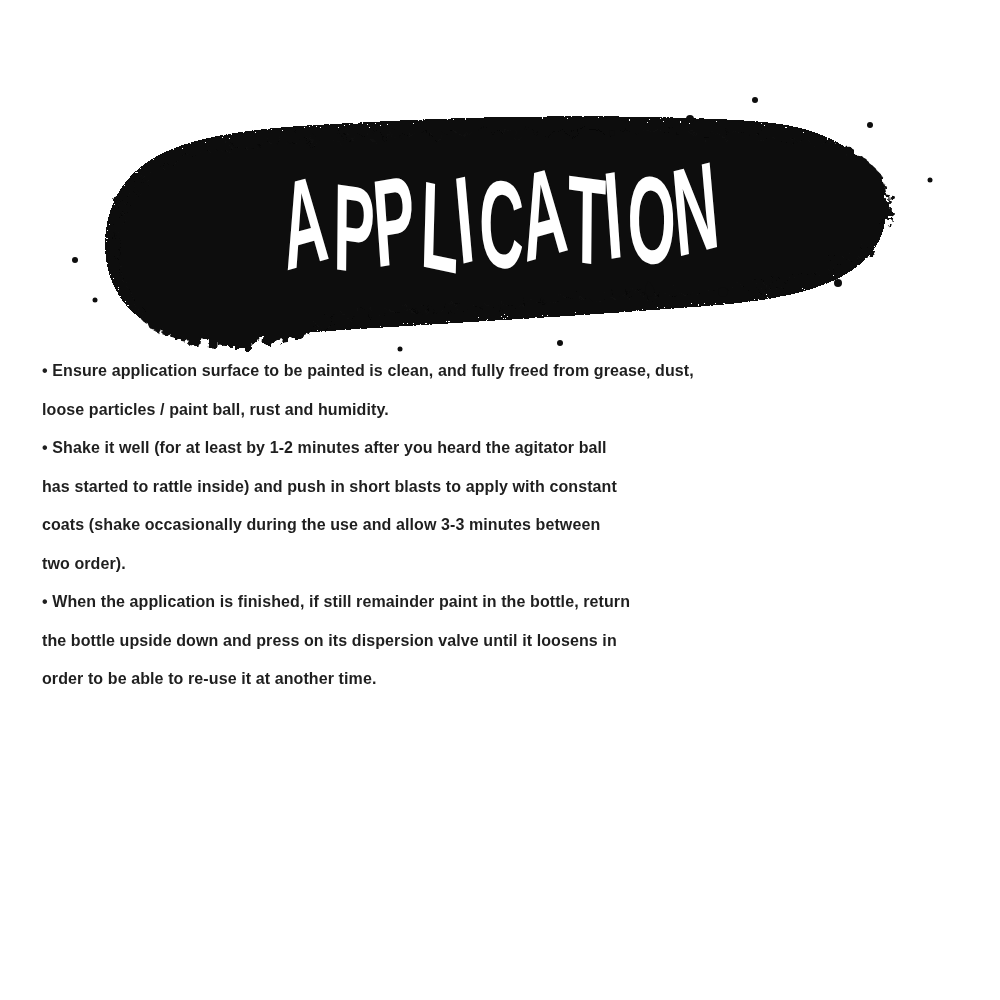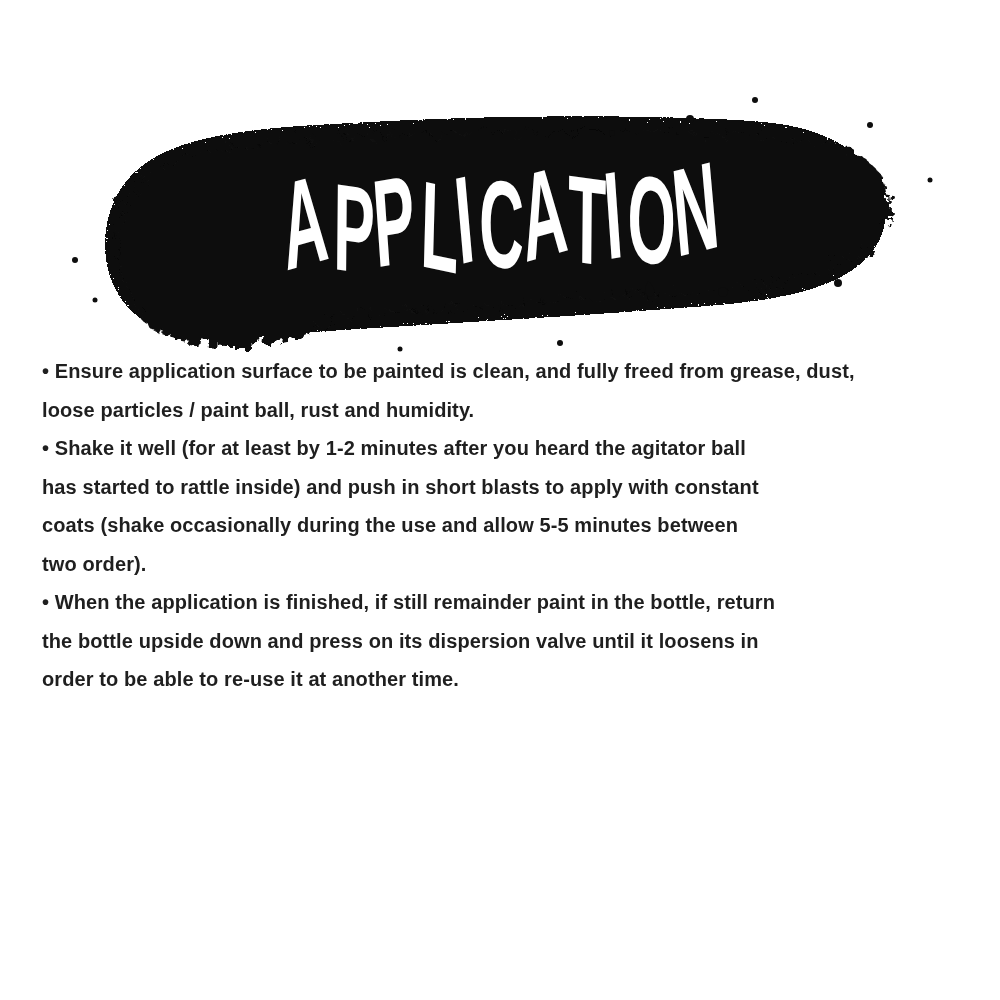--- a/index.html
+++ b/index.html
@@ -41,21 +41,21 @@
   .instructions {
     position: absolute;
     top: 352px;
     left: 42px;
     width: 940px;
     color: #1f1f1f;
   }
   .instruction-line {
     font-family: "Liberation Sans", sans-serif;
     font-weight: bold;
-    font-size: 20px;
+    font-size: 16px;
     line-height: 38.5px;
     letter-spacing: 0.1px;
     white-space: nowrap;
     color: #1f1f1f;
   }
 </style>
 </head>
 <body>
 
 <div class="sheet">
@@ -134,20 +134,20 @@
         <text class="banner-title-text" x="0" y="0" text-anchor="middle" rotate="-7 5 -4 7 -6 5 -7 5 -4 6 -6" fill="#ffffff">APPLICATION</text>
       </g>
     </svg>
   </div>
 
   <div class="instructions">
     <div class="instruction-line">• Ensure application surface to be painted is clean, and fully freed from grease, dust,</div>
     <div class="instruction-line">loose particles / paint ball, rust and humidity.</div>
     <div class="instruction-line">• Shake it well (for at least by 1-2 minutes after you heard the agitator ball</div>
     <div class="instruction-line">has started to rattle inside) and push in short blasts to apply with constant</div>
-    <div class="instruction-line">coats (shake occasionally during the use and allow 5-5 minutes between</div>
+    <div class="instruction-line">coats (shake occasionally during the use and allow 3-3 minutes between</div>
     <div class="instruction-line">two order).</div>
     <div class="instruction-line">• When the application is finished, if still remainder paint in the bottle, return</div>
     <div class="instruction-line">the bottle upside down and press on its dispersion valve until it loosens in</div>
     <div class="instruction-line">order to be able to re-use it at another time.</div>
   </div>
 
 </div>
 
 </body></html>

